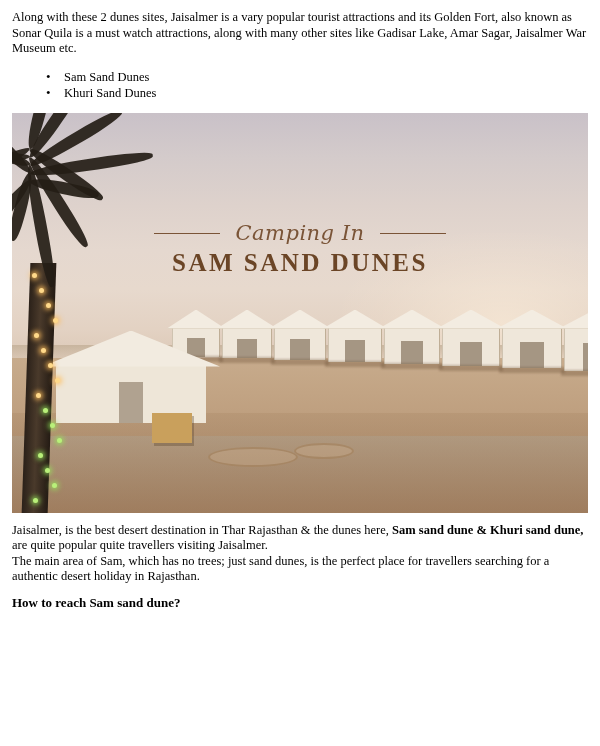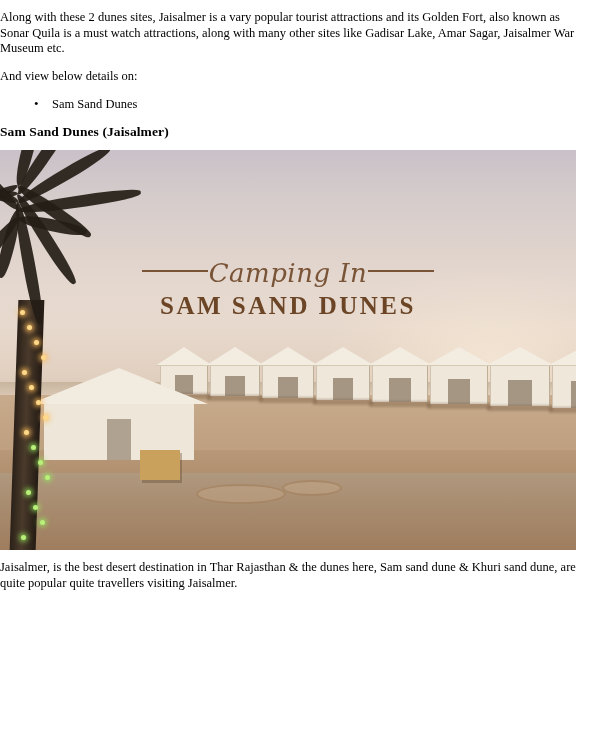--- a/index.html
+++ b/index.html
@@ -11,21 +11,21 @@
     width: 600px;
     height: 746px;
     font-family: "Liberation Serif", serif;
     color: #000000;
     overflow: hidden;
   }
   .page {
     width: 600px;
     height: 746px;
     box-sizing: border-box;
-    padding: 10px 12px 0 0;
+    padding: 10px 12px 0 12px;
     position: relative;
   }
   .para {
     font-size: 12.5px;
     line-height: 15.5px;
     margin: 0 0 12px 0;
     text-align: left;
   }
   ul.bullets {
     margin: 0 0 12px 0;
@@ -249,21 +249,21 @@
     left: 50%;
     top: 108px;
     transform: translateX(-50%);
     text-align: center;
     color: #6d4b2f;
     width: 320px;
   }
   .logo .script {
     font-family: "DejaVu Serif", serif;
     font-style: italic;
-    font-size: 26px;
+    font-size: 21px;
     letter-spacing: .5px;
     color: #7a5437;
     margin-bottom: 4px;
   }
   .logo .main {
     font-family: "Liberation Serif", serif;
     font-weight: bold;
     font-size: 25px;
     letter-spacing: 2.5px;
     color: #6b4526;
@@ -284,36 +284,35 @@
   }
   .logo .rule.left { left: 14px; }
   .logo .rule.right { right: 14px; }
   .body-copy {
     font-size: 12.5px;
     line-height: 15.5px;
   }
   .body-copy p {
     margin: 0 0 0 0;
   }
-  b { font-weight: normal; }
+  b { font-weight: bold; }
 </style>
 </head>
 <body>
 
 <div class="page">
 
   <p class="para">Along with these 2 dunes sites, Jaisalmer is a vary popular tourist attractions and its Golden Fort, also known as Sonar Quila is a must watch attractions, along with many other sites like Gadisar Lake, Amar Sagar, Jaisalmer War Museum etc.</p>
 
-  <p class="para">And view below details on:</p>
 
   <ul class="bullets">
     <li>Sam Sand Dunes</li>
+    <li>Khuri Sand Dunes</li>
   </ul>
 
-  <h2 class="heading">Sam Sand Dunes (Jaisalmer)</h2>
 
   <div class="figure">
     <div class="sky"></div>
     <div class="sun-glow"></div>
     <div class="dune-line"></div>
     <div class="ground"></div>
     <div class="ground-shade"></div>
 
     <div class="tents" id="tent-row">
         <div class="tent" style="left: 160px; width: 46px; height: 30px; bottom: 60px;">
@@ -407,15 +406,17 @@
         <span class="rule left"></span>
         <span class="rule right"></span>
       </div>
       <div class="script">Camping In</div>
       <div class="main">SAM SAND DUNES</div>
     </div>
   </div>
 
   <div class="body-copy">
     <p><span>Jaisalmer, is the best desert destination in Thar Rajasthan &amp; the dunes here, </span><b>Sam sand dune &amp; Khuri sand dune,</b><span> are quite popular quite travellers visiting Jaisalmer.</span></p>
+    <p>The main area of Sam, which has no trees; just sand dunes, is the perfect place for travellers searching for a authentic desert holiday in Rajasthan.</p>
   </div>
 
+  <h2 class="subheading">How to reach Sam sand dune?</h2>
 </div>
 
 </body></html>

